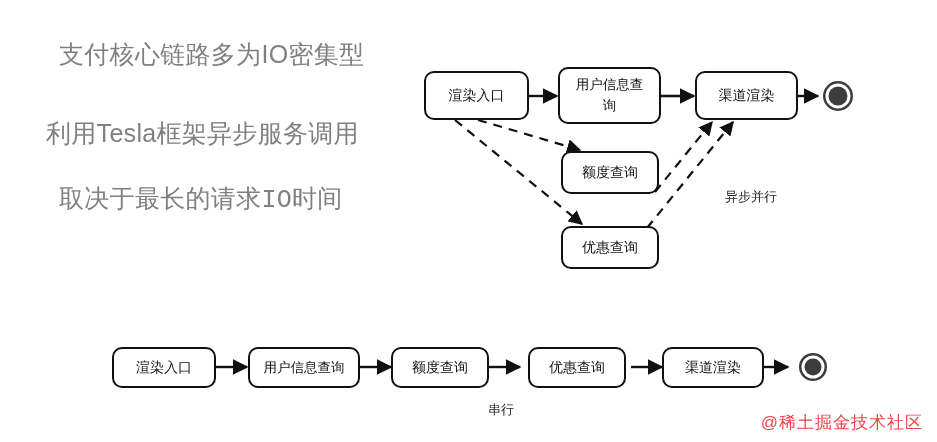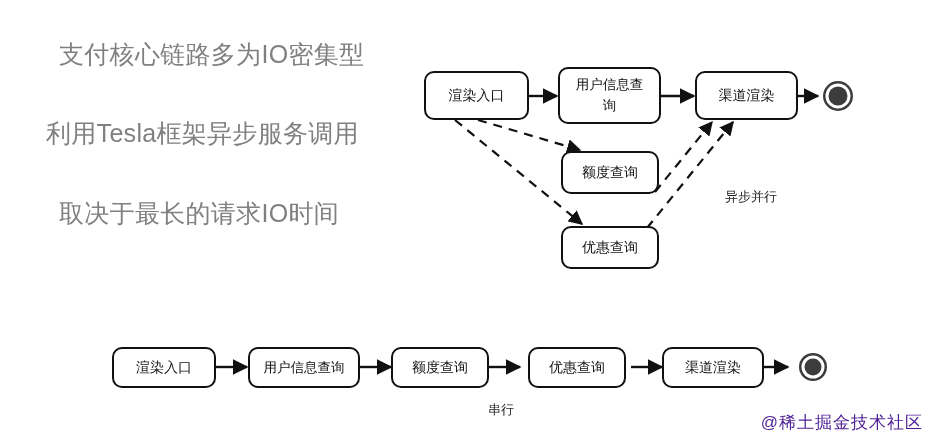--- a/index.html
+++ b/index.html
@@ -25,21 +25,21 @@
     position: absolute;
     color: #808080;
     font-size: 25px;
     font-family: "Liberation Sans", "DejaVu Sans", sans-serif;
     white-space: nowrap;
     letter-spacing: 0.3px;
     margin-left: 33px;
   }
   #bullet-1 { left: 26px; top: 38px; }
   #bullet-2 { left: 13px; top: 117px; }
-  #bullet-3 { left: 26px; top: 197px; }
+  #bullet-3 { left: 26px; top: 182px; font-family: Liberation Mono, monospace; }
 
   .node-label {
     font-family: "Liberation Sans", "DejaVu Sans", sans-serif;
     font-size: 14px;
     fill: #111111;
     text-anchor: middle;
     dominant-baseline: middle;
   }
   .node-label-sm {
     font-size: 13.5px;
@@ -68,21 +68,21 @@
     stroke-dasharray: 9 7;
   }
   .end-outer { fill: #3c3c3c; }
   .end-mid { fill: #ffffff; }
   .end-inner { fill: #3c3c3c; }
 
   #watermark {
     position: absolute;
     right: 14px;
     bottom: 8px;
-    color: #4c1d95;
+    color: #ef4444;
     font-size: 17px;
     font-family: "Liberation Sans", "DejaVu Sans", sans-serif;
     white-space: nowrap;
     letter-spacing: 1px;
     text-align: right;
   }
 </style>
 </head>
 <body>
 

